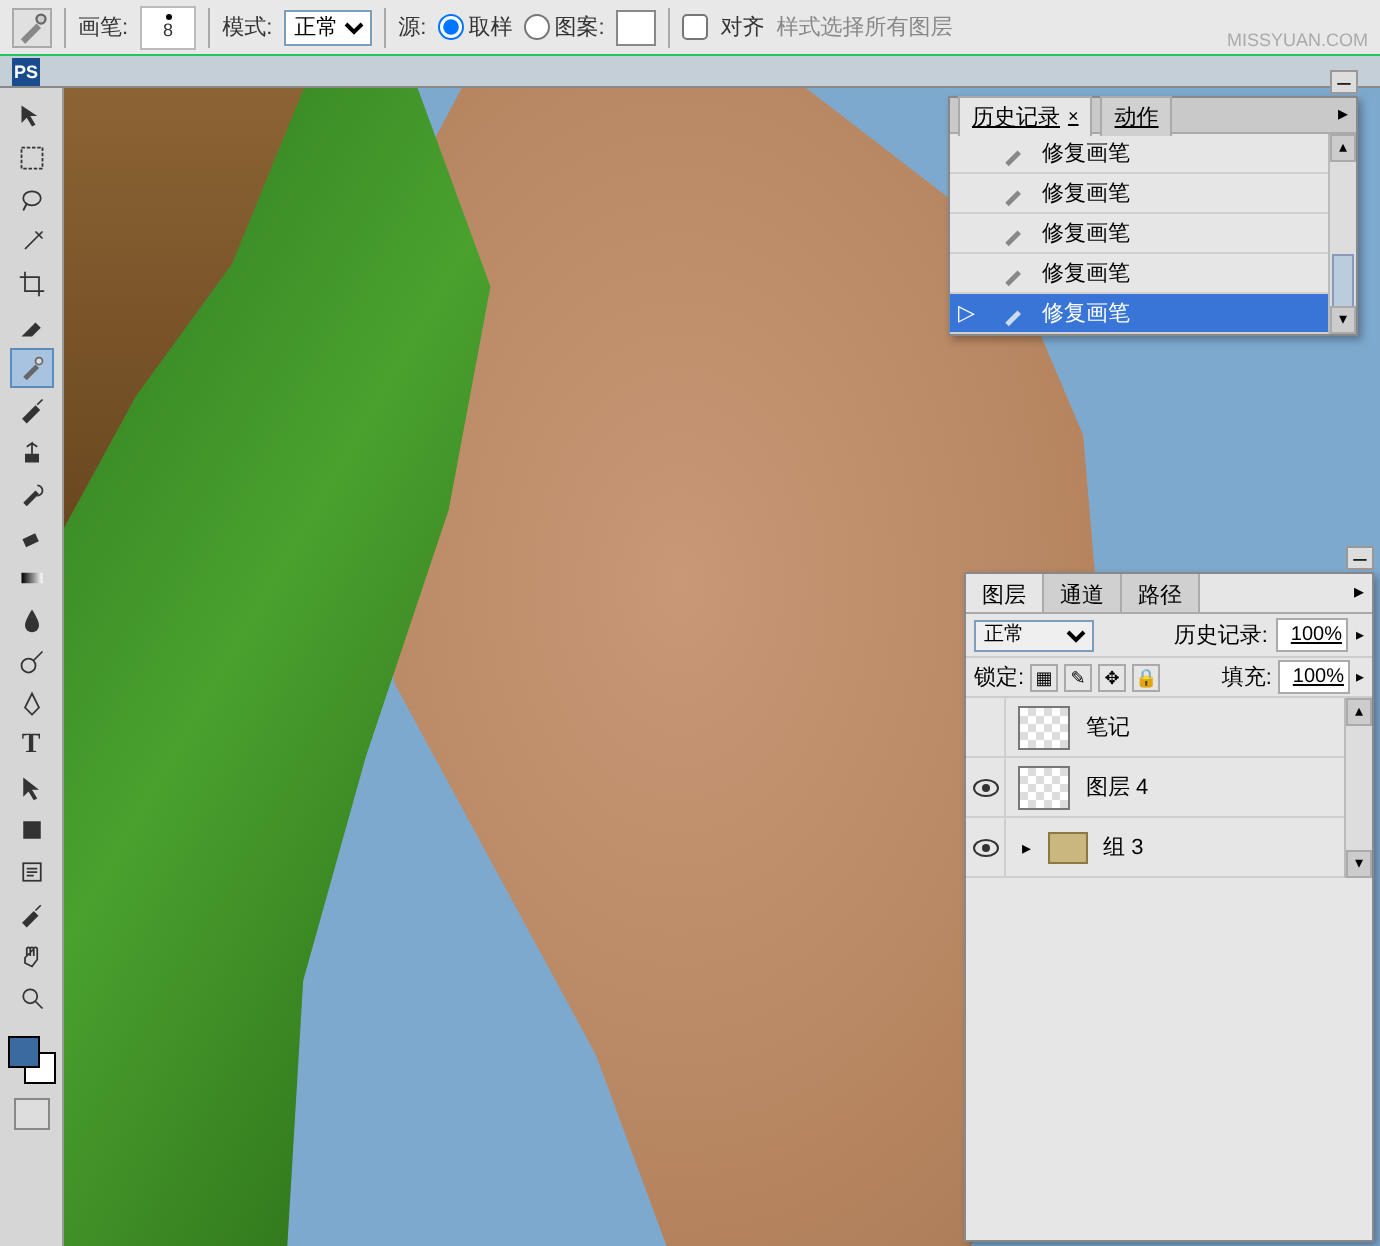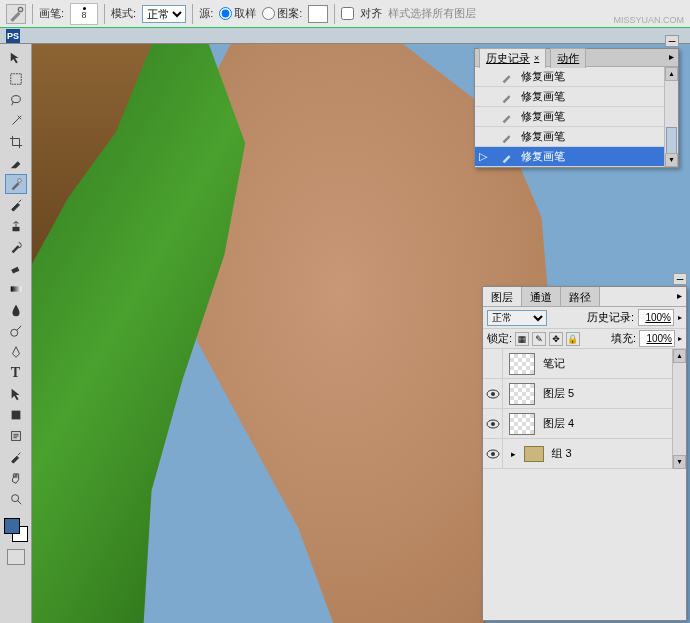--- a/index.html
+++ b/index.html
@@ -355,39 +355,29 @@
       <span class="layer-name">笔记</span>
     </div>
     <div class="layer-row">
       <div class="eye-col">
           <svg width="14" height="10" viewBox="0 0 14 10">
             <ellipse cx="7" cy="5" rx="6" ry="4" fill="none" stroke="#333"></ellipse>
             <circle cx="7" cy="5" r="2" fill="#333"></circle>
           </svg>
         </div>
       <div class="layer-thumb"></div>
-      <span class="layer-name">图层 5</span>
+      <span class="layer-name">图层 4</span>
     </div>
     <div class="layer-row">
       <div class="eye-col">
           <svg width="14" height="10" viewBox="0 0 14 10">
             <ellipse cx="7" cy="5" rx="6" ry="4" fill="none" stroke="#333"></ellipse>
             <circle cx="7" cy="5" r="2" fill="#333"></circle>
           </svg>
         </div>
-      <div class="layer-thumb"></div>
-      <span class="layer-name">图层 4</span>
-    </div>
-    <div class="layer-row">
-      <div class="eye-col">
-          <svg width="14" height="10" viewBox="0 0 14 10">
-            <ellipse cx="7" cy="5" rx="6" ry="4" fill="none" stroke="#333"></ellipse>
-            <circle cx="7" cy="5" r="2" fill="#333"></circle>
-          </svg>
-        </div>
       <span class="expand-tri">▸</span>
       <div class="folder-icon"></div>
       <span class="layer-name">组 3</span>
     </div>
     <div class="layers-scroll">
       <div class="scroll-arrow" style="top:0">▴</div>
       <div class="scroll-arrow" style="bottom:0">▾</div>
     </div>
   </div>
 </div>

